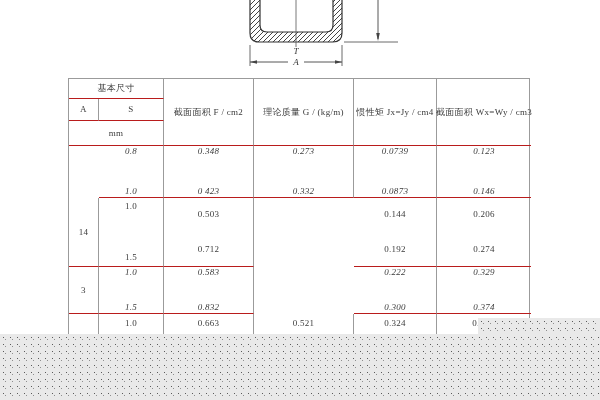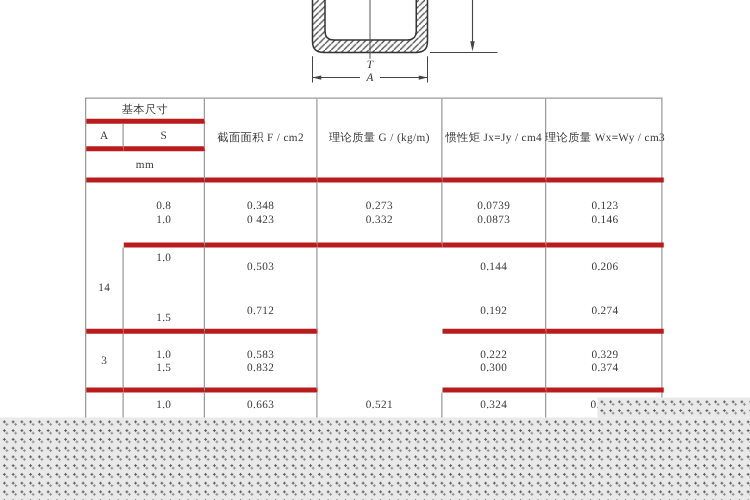--- a/index.html
+++ b/index.html
@@ -13,33 +13,33 @@
   .spec-table{
     position:absolute;left:68px;top:78px;width:462px;height:322px;
     display:grid;box-sizing:border-box;
     grid-template-columns:30px 65px 90px 100px 83px 94px;
     grid-template-rows:20px 22px 25px 52px 69px 47px 87px;
     border:1px solid #9b9b9b;
     font-size:9px;line-height:11px;
   }
   .cell{
     display:flex;align-items:center;justify-content:center;box-sizing:border-box;
-    border-right:1px solid #9b9b9b;border-bottom:4px solid #b91c1c;
+    border-right:1px solid #9b9b9b;border-bottom:1px solid #b91c1c;
     white-space:nowrap;letter-spacing:.3px;
   }
   .noR{border-right:none;}
   .noB{border-bottom:none;}
   .c1{grid-column:1}.c2{grid-column:2}.c3{grid-column:3}
   .c4{grid-column:4}.c5{grid-column:5}.c6{grid-column:6}
   .r1{grid-row:1}.r2{grid-row:2}.r3{grid-row:3}.r4{grid-row:4}
   .r5{grid-row:5}.r6{grid-row:6}.r7{grid-row:7}
   .span12{grid-column:1/3}
   .hfull{grid-row:1/4}
   .stack{flex-direction:column;align-items:center;}
-  .sa{justify-content:center;}
+  .sa{justify-content:space-between;font-style:italic;}
   .sb{justify-content:space-between;padding:3px 0;}
   .cg{justify-content:center;gap:24px;}
   .top{justify-content:flex-start;padding-top:4px;}
   .shiftL{transform:translateX(-8px);}
   
   .dotted{
     background-color:#e9e9e9;
     background-image:
       radial-gradient(circle,#5a5a5a 0.9px,rgba(0,0,0,0) 1px),
       radial-gradient(circle,#8f8f8f 0.8px,rgba(0,0,0,0) 0.9px);
@@ -86,21 +86,21 @@
 
   <div class="spec-table">
 
     <div class="cell r1 span12">基本尺寸</div>
     <div class="cell r2 c1">A</div>
     <div class="cell r2 c2">S</div>
     <div class="cell r3 span12">mm</div>
     <div class="cell hfull c3">截面面积 F / cm2</div>
     <div class="cell hfull c4">理论质量 G / (kg/m)</div>
     <div class="cell hfull c5">惯性矩 Jx=Jy / cm4</div>
-    <div class="cell hfull c6 noR">理论质量 Wx=Wy / cm3</div>
+    <div class="cell hfull c6 noR">截面面积 Wx=Wy / cm3</div>
 
     <div class="cell r4 c2 stack sa">
       <span>0.8</span>
       <span>1.0</span>
     </div>
     <div class="cell r4 c3 stack sa">
       <span>0.348</span>
       <span>0 423</span>
     </div>
     <div class="cell r4 c4 stack sa">

